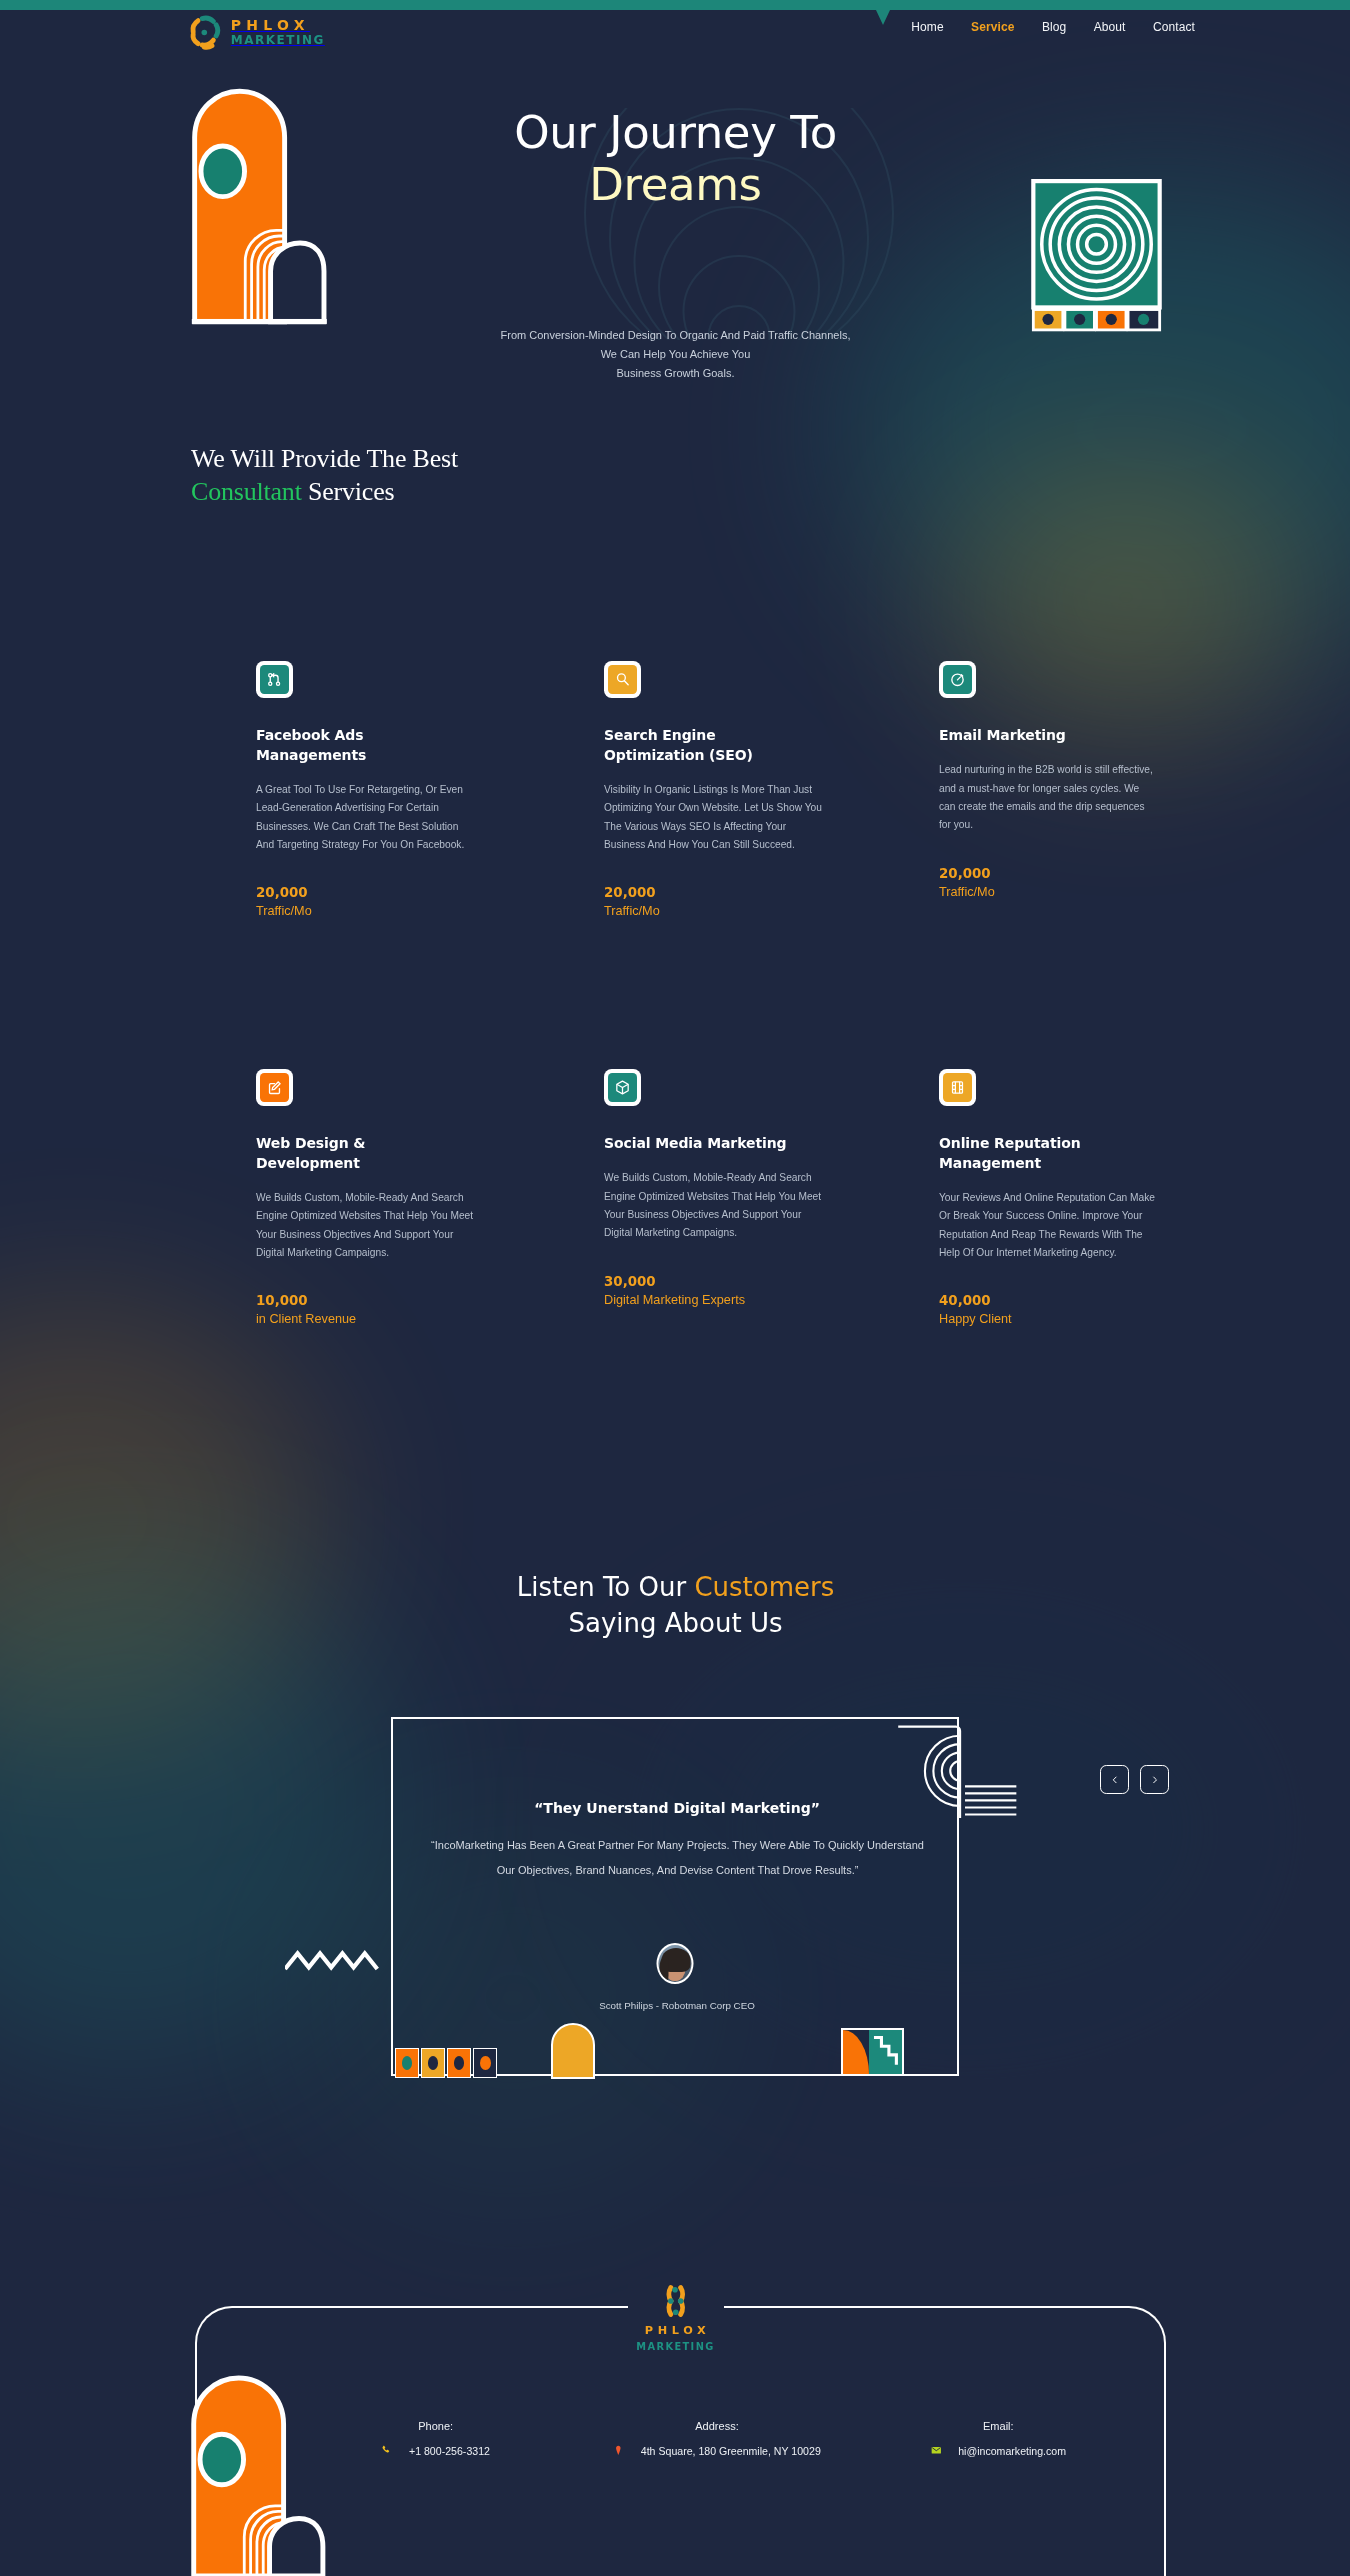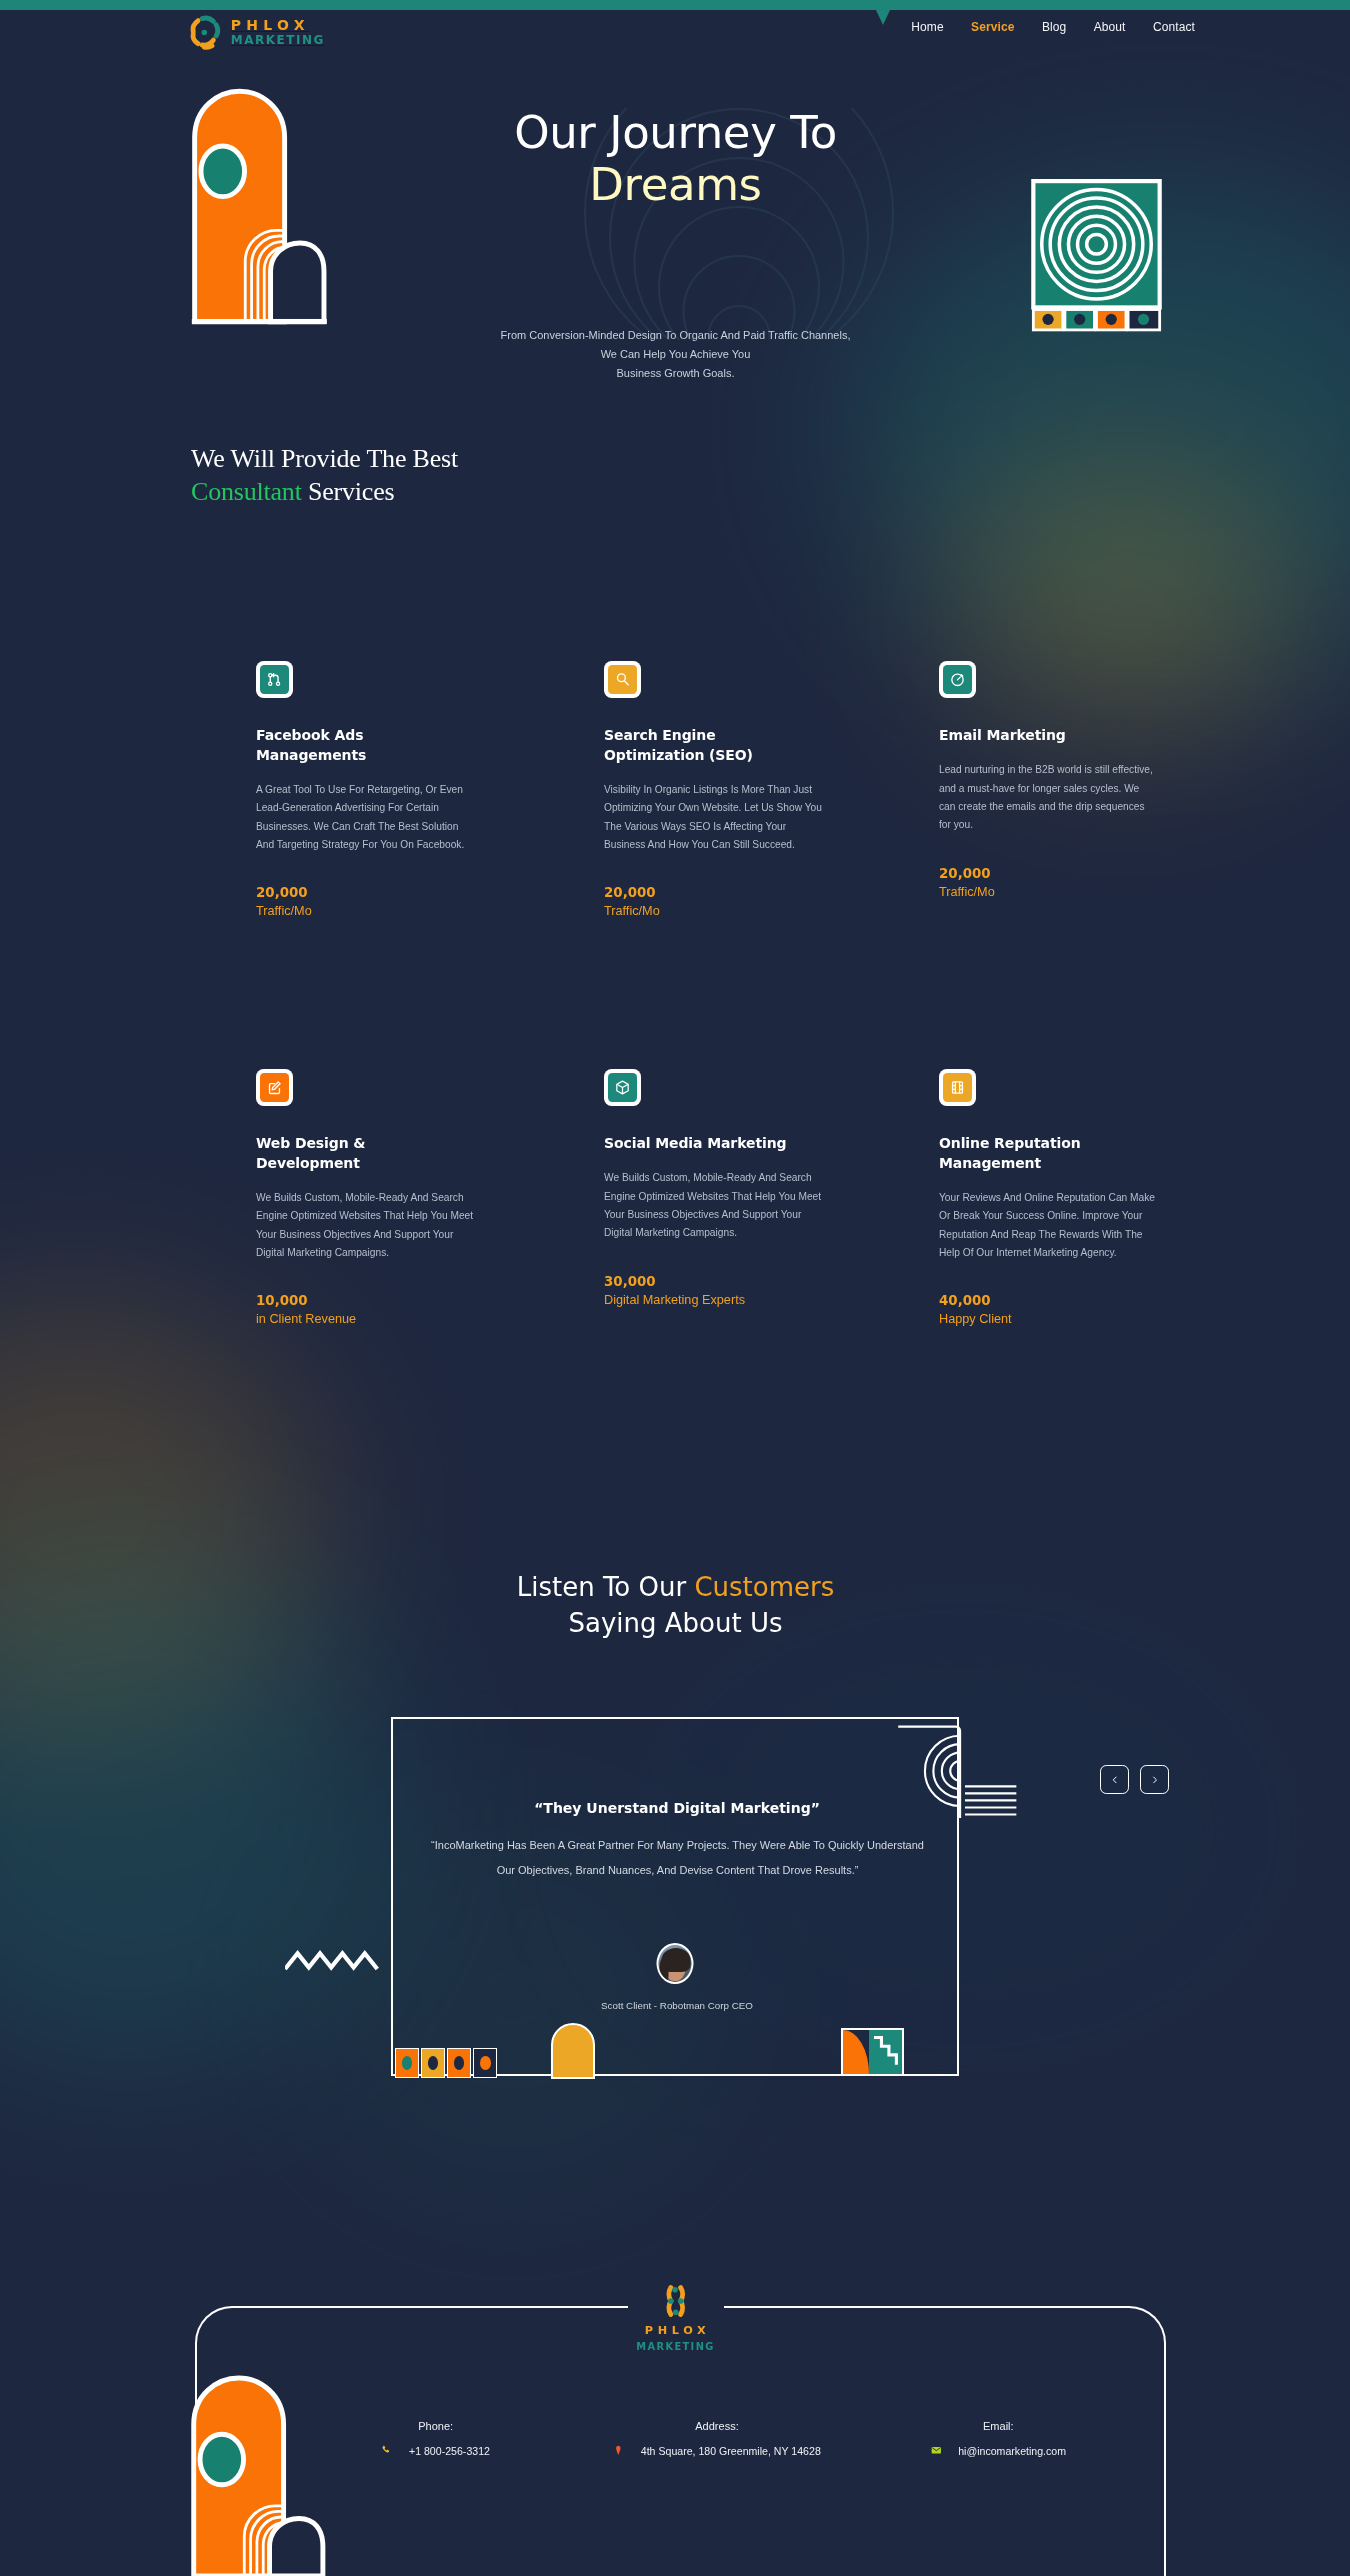--- a/index.html
+++ b/index.html
@@ -454,21 +454,21 @@
 </svg>
 
 <div class="testi-card">
   <div class="testi-quote-title">“They Unerstand Digital Marketing”</div>
   <div class="testi-body">“IncoMarketing Has Been A Great Partner For Many Projects. They Were Able To Quickly Understand Our Objectives, Brand Nuances, And Devise Content That Drove Results.”</div>
   <div class="testi-avatar">
     <div class="face"></div>
         <div class="hair"></div>
         <div class="hair2"></div>
   </div>
-  <div class="testi-author">Scott Client - Robotman Corp CEO</div>
+  <div class="testi-author">Scott Philips - Robotman Corp CEO</div>
 </div>
 
 <div class="testi-swatches">
   <div class="sw" style="background:#f97306">
         <span class="dot" style="background:#17806f"></span>
       </div>
   <div class="sw" style="background:#eda726">
         <span class="dot" style="background:#1e2740"></span>
       </div>
   <div class="sw" style="background:#f97306">
@@ -545,21 +545,21 @@
     </div>
   </div>
   <div class="fcol">
     <div class="flabel">Address:</div>
     <div class="fval">
       <span class="ic">
         <svg viewBox="0 0 16 16" fill="#f0562d">
               <path d="M8 1C6 1 4.6 2.6 4.6 4.5 4.6 7.3 8 15 8 15s3.4-7.7 3.4-10.5C11.4 2.6 10 1 8 1z"></path>
             </svg>
       </span>
-      <span>4th Square, 180 Greenmile, NY 14628</span>
+      <span>4th Square, 180 Greenmile, NY 10029</span>
     </div>
   </div>
   <div class="fcol">
     <div class="flabel">Email:</div>
     <div class="fval">
       <span class="ic">
         <svg viewBox="0 0 16 16">
               <rect x="1" y="3" width="14" height="10" rx="1" fill="#b5d41f"></rect>
               <path d="M1.8 4l6.2 4.6L14.2 4" fill="none" stroke="#1e2740" stroke-width="1.4"></path>
             </svg>

